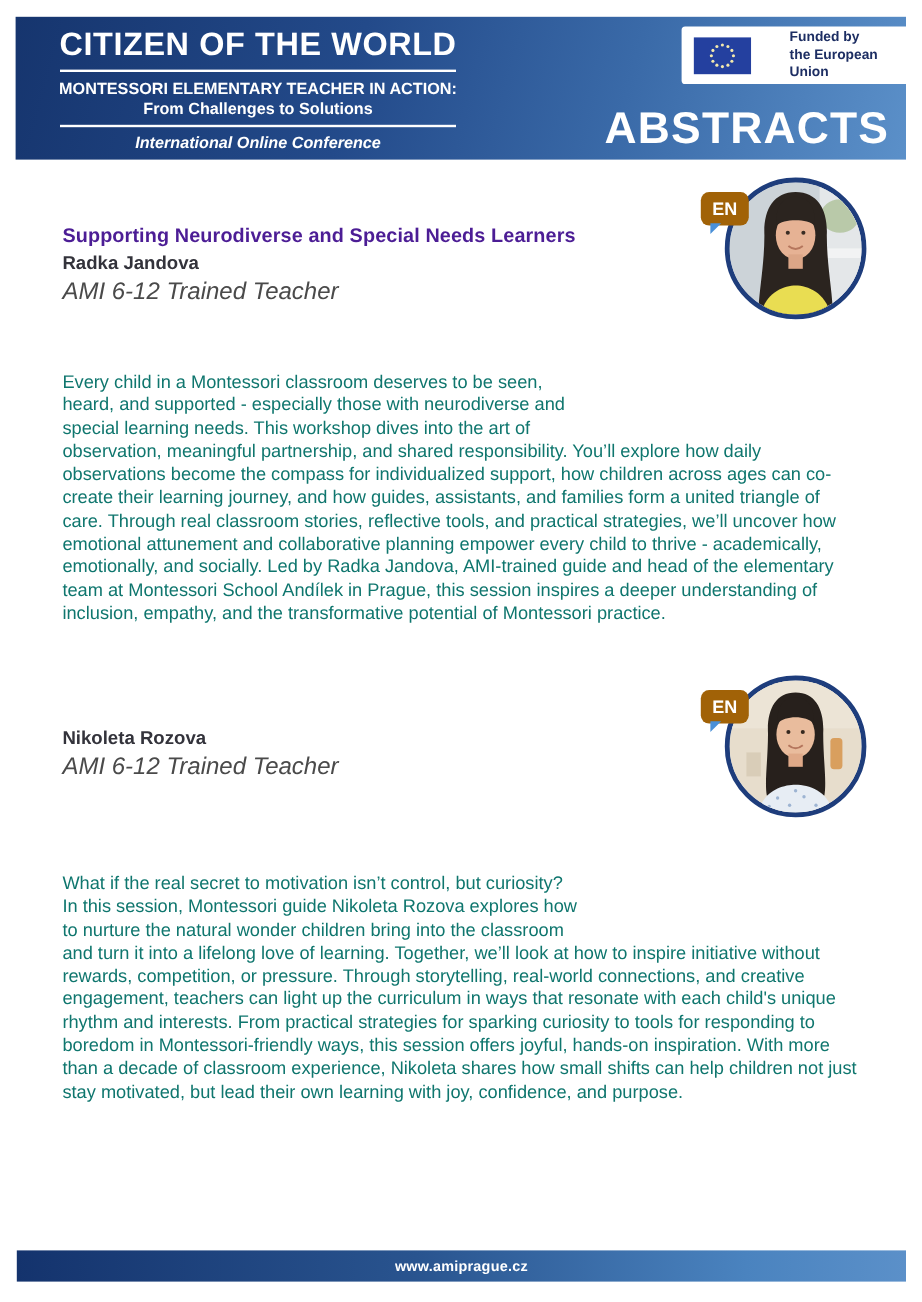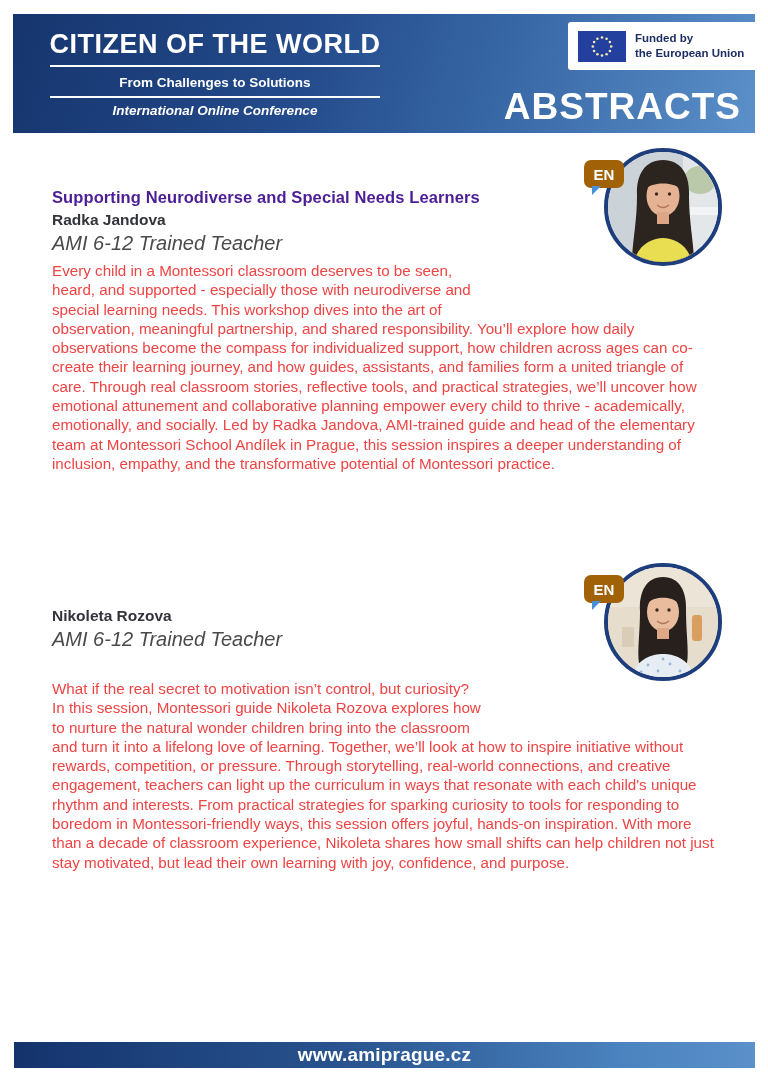--- a/index.html
+++ b/index.html
@@ -23,21 +23,21 @@
   .conf-title { font-size:27px; font-weight:bold; letter-spacing:0.5px; margin:0; white-space:nowrap; }
   .hr-line { width:330px; height:2px; background:#ffffff; margin:5px 0 6px 0; }
   .hr-line.second { margin:6px 0 5px 0; }
   .conf-sub1 { font-size:13.5px; font-weight:bold; white-space:nowrap; }
   .conf-sub2 { font-size:13.5px; font-weight:bold; margin-top:2px; }
   .conf-type { font-size:13.5px; font-weight:bold;font-style:italic; }
 
   .eu-box {
     position:absolute; left:555px; top:8px; width:193px; height:48px;
     background:#ffffff; border-radius:3px;
-    display:flex; align-items:center; box-sizing:border-box; padding-left:10px;
+    display:flex; align-items:center; box-sizing:border-box; padding-left:10px;gap:23px;
   }
   .eu-flag { width:48px; height:31px; flex:0 0 auto; display:block; }
   .eu-text { margin-left:9px; color:#1d2e63; font-size:11.5px; font-weight:bold; line-height:1.3; text-align:left; }
 
   .abstracts-label {
     position:absolute; right:14px; bottom:5px;
     color:#ffffff; font-size:37px; font-weight:bold; letter-spacing:1px;
   }
 
   
@@ -65,44 +65,45 @@
   
   .sec-head { position:absolute; left:52px; width:545px; }
   .sec-head-1 { top:188px; }
   .sec-head-2 { top:603px; }
   .abs-title { font-size:16.5px; font-weight:bold; color:#4c1d95; letter-spacing:0.1px; }
   .abs-author { font-size:15.5px; font-weight:bold; color:#33333b; margin-top:4px; }
   .abs-role { font-size:20px; font-style:italic; color:#4a4a4a; margin-top:3px; }
 
   .sec-body {
     position:absolute; left:52px; width:667px;
-    font-size:15.2px; line-height:19.3px; color:#ef4444;
+    font-size:15.2px; line-height:19.3px; color:#0f766e;margin-top:48px;
   }
   .sec-body-1 { top:261px; }
   .sec-body-2 { top:679px; }
   .avatar-spacer { float:right; width:235px; height:42px; }
   .sec-body p { margin:0; }
 
   
   .footer {
     position:absolute; left:14px; top:1042px; width:741px; height:26px;
     background:linear-gradient(90deg,#14336d 0%,#29548f 45%,#4a83bf 82%,#5b90c9 100%);
     display:flex; align-items:center; justify-content:center;
   }
-  .footer-url { color:#ffffff; font-size:19px; font-weight:bold; letter-spacing:0.2px; }
+  .footer-url { color:#ffffff; font-size:12px; font-weight:bold; letter-spacing:0.2px; }
 </style>
 </head>
 <body>
 
 <div class="page">
 
   <div class="header">
     <div class="header-left">
       <div class="conf-title">CITIZEN OF THE WORLD</div>
       <div class="hr-line"></div>
+      <div class="conf-sub1">MONTESSORI ELEMENTARY TEACHER IN ACTION:</div>
       <div class="conf-sub2">From Challenges to Solutions</div>
       <div class="hr-line second"></div>
       <div class="conf-type">International Online Conference</div>
     </div>
 
     <div class="eu-box">
       <svg class="eu-flag" viewBox="0 0 48 31">
         <rect x="0" y="0" width="48" height="31" fill="#24409f"></rect>
         <g fill="#f4e9ad">
           <circle cx="24" cy="6.5" r="1.3"></circle>

